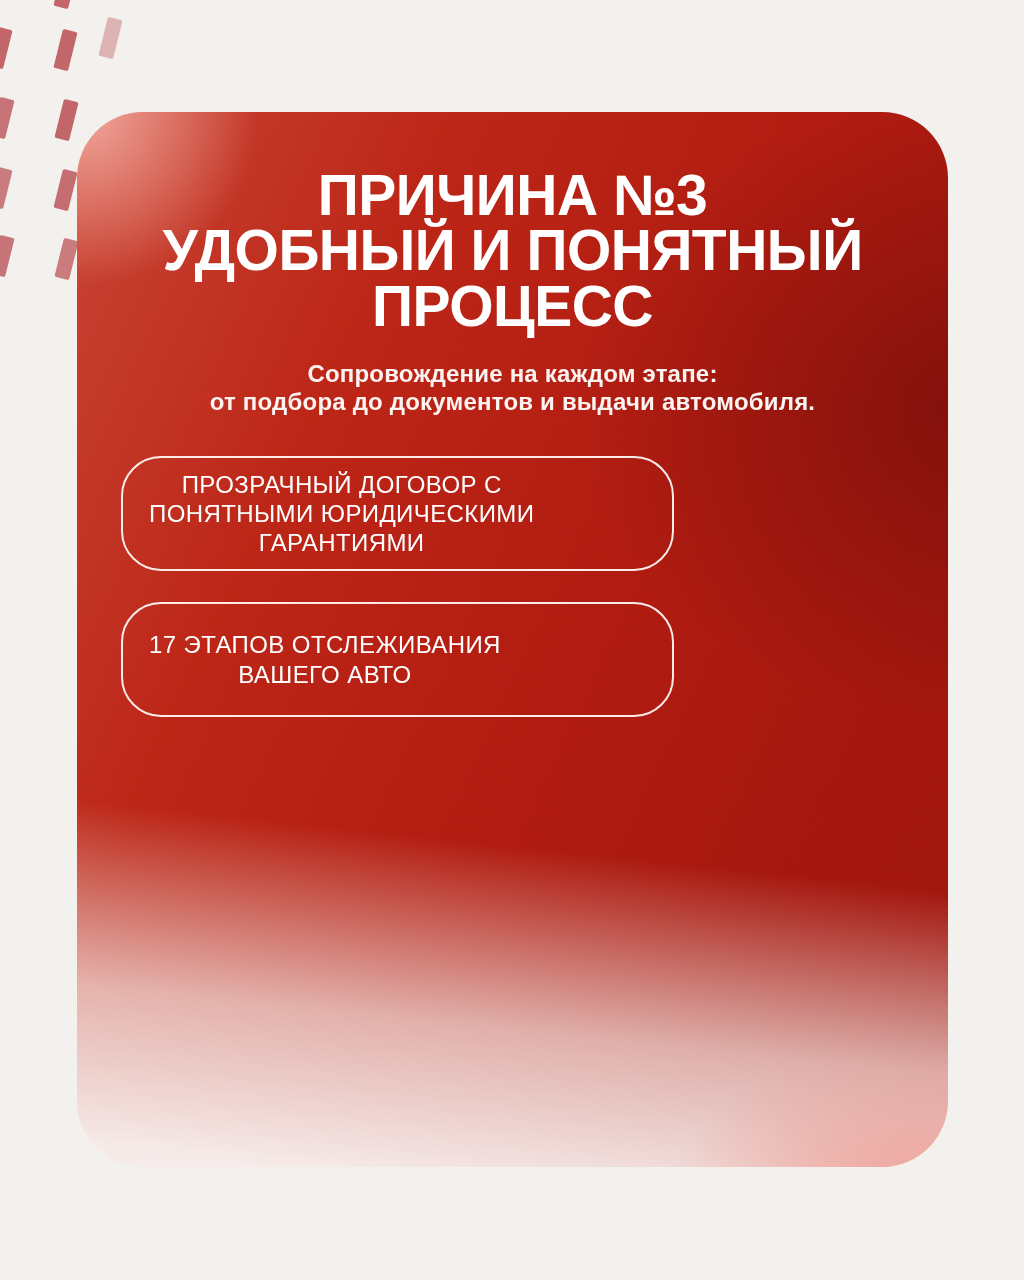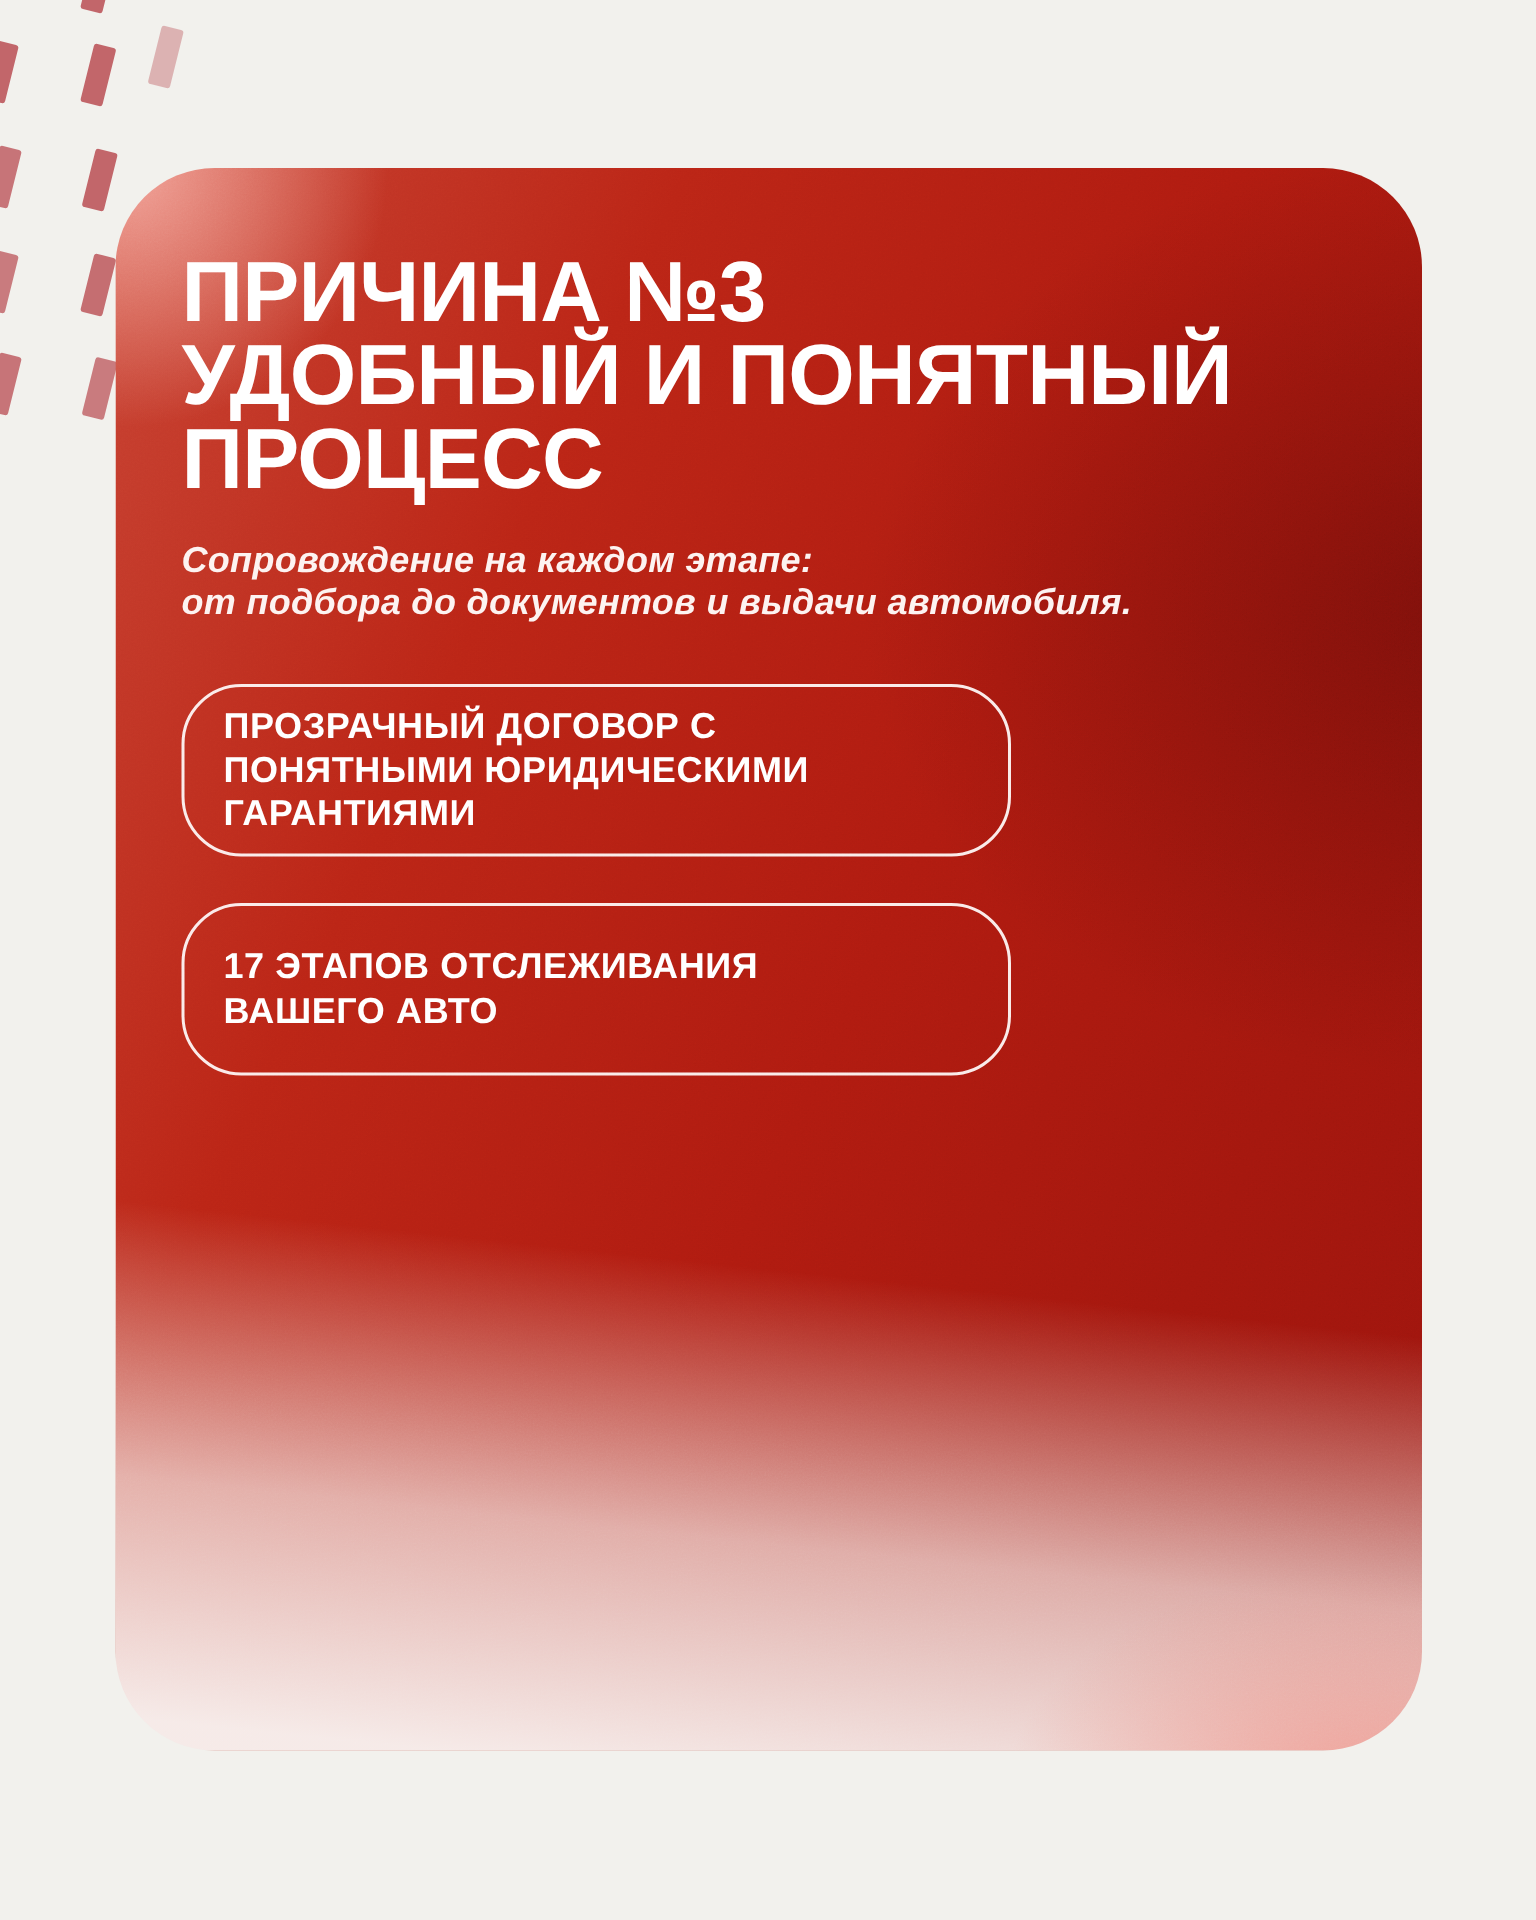--- a/index.html
+++ b/index.html
@@ -2,21 +2,21 @@
 <html lang="ru"><head>
 <meta charset="utf-8">
 <style>
   html,body{margin:0;padding:0;}
   body{
     width:1024px;height:1280px;
     font-family:"Liberation Sans","DejaVu Sans",sans-serif;
     background:#f2f1ed;
     overflow:hidden;
   }
-  .poster{position:relative;width:1024px;height:1280px;background:#f2f1ed;overflow:hidden;}
+  .poster{position:relative;width:1024px;height:1280px;background:#f2f1ed;overflow:hidden;text-align:center;}
 
   
   .dash{
     position:absolute;width:15px;height:40px;
     background:#c2666a;border-radius:2px;
     transform:rotate(14deg);
   }
 
   
   .card{
@@ -39,41 +39,40 @@
     font-weight:800;
     line-height:0.97;
     letter-spacing:-0.5px;
     white-space:pre-line;
     text-transform:uppercase;
   }
   p.subtitle{
     margin:26px 0 0 0;
     color:#fdf3f1;
     font-size:24px;
-    font-style:italic;
     font-weight:700;
     line-height:1.17;
     letter-spacing:0.2px;
     white-space:pre-line;
   }
   .features{margin-top:40px;}
   .feature-box{
     width:553px;height:115px;
     box-sizing:border-box;
     border:2.5px solid rgba(253,244,242,0.96);
     border-radius:40px;
     margin-bottom:31px;
     display:flex;align-items:center;
     padding:0 24px 0 26px;
   }
   .feature-box p{
     margin:0;
     color:#ffffff;
     font-size:24px;
-    font-weight:700;
+    font-weight:400;
     line-height:1.22;
     letter-spacing:0.4px;
     white-space:pre-line;
     text-transform:uppercase;
   }
 </style>
 </head>
 <body>
 
 <div class="poster">

